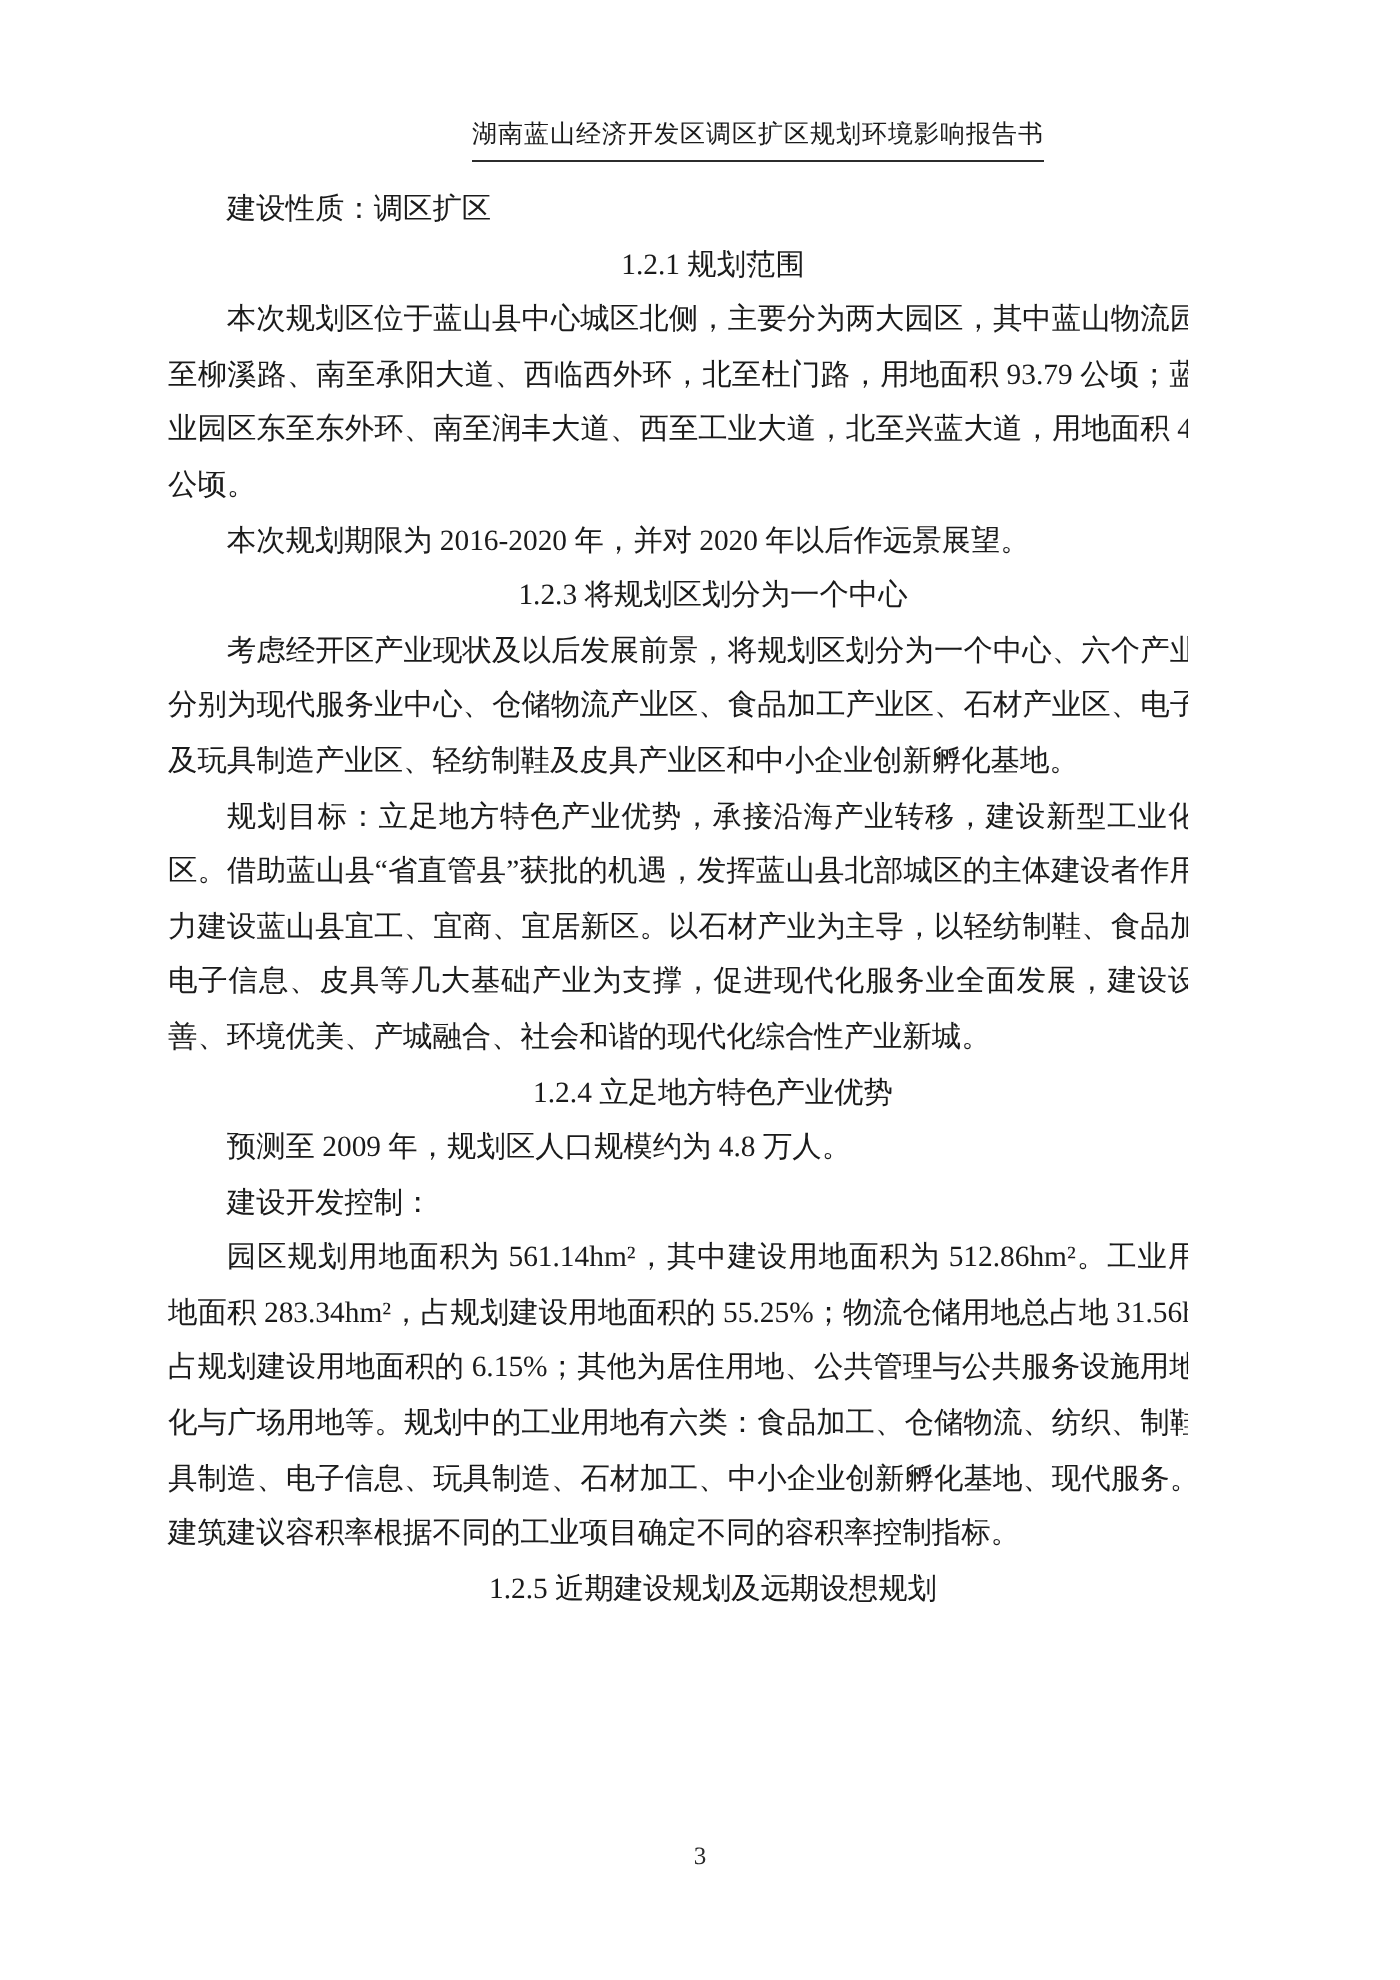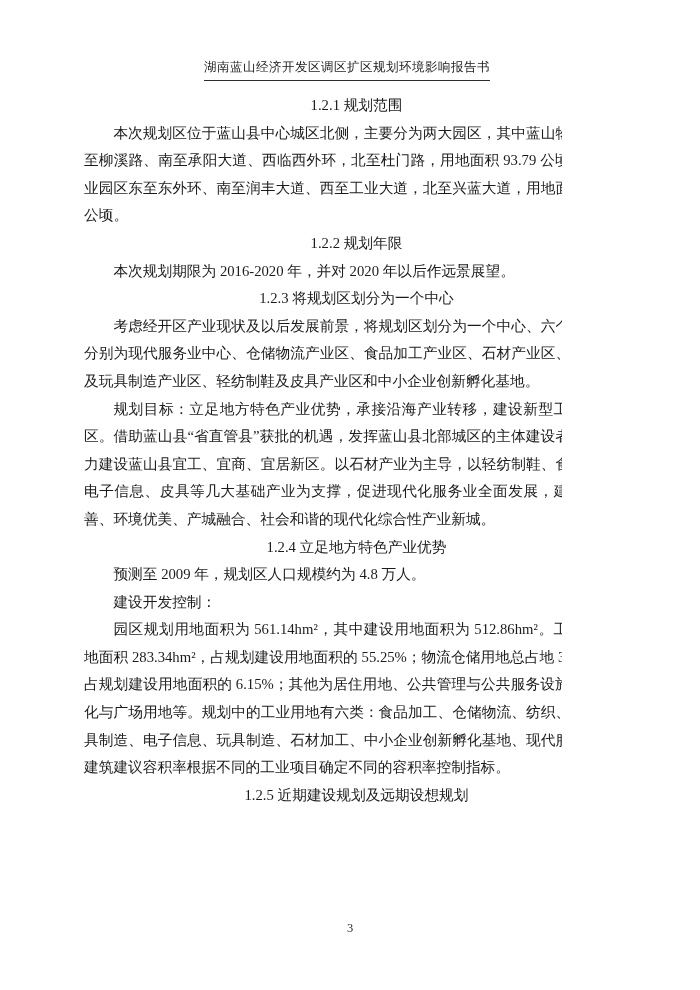--- a/index.html
+++ b/index.html
@@ -8,20 +8,21 @@
     background: #ffffff;
   }
   .page {
     position: relative;
     width: 562px;
     height: 990px;
     background: #ffffff;
     font-family: "Liberation Serif", "DejaVu Serif", serif;
     color: #1b1b1b;
     overflow: hidden;
+    padding-left: 32px;
   }
   .page-header {
     position: absolute;
     top: 60px;
     left: 84px;
     right: 72px;
     text-align: right;
     font-size: 12.5px;
     line-height: 15px;
   }
@@ -72,25 +73,25 @@
 <body>
 
 <div class="page">
 
   <div class="page-header">
     <span class="header-underline">湖南蓝山经济开发区调区扩区规划环境影响报告书</span>
   </div>
 
   <div class="content">
 
+    <p class="para para-bold">建设性质：调区扩区</p>
 
     <h2 class="heading">1.2.1 规划范围</h2>
     <p class="para">本次规划区位于蓝山县中心城区北侧，主要分为两大园区，其中蓝山物流园区东至柳溪路、南至承阳大道、西临西外环，北至杜门路，用地面积 93.79 公顷；蓝山工业园区东至东外环、南至润丰大道、西至工业大道，北至兴蓝大道，用地面积 456.97 公顷。</p>
 
-    <h2 class="heading">1.2.2 规划年限</h2>
     <p class="para">本次规划期限为 2016-2020 年，并对 2020 年以后作远景展望。</p>
 
     <h2 class="heading">1.2.3 将规划区划分为一个中心</h2>
     <p class="para">考虑经开区产业现状及以后发展前景，将规划区划分为一个中心、六个产业区，分别为现代服务业中心、仓储物流产业区、食品加工产业区、石材产业区、电子信息及玩具制造产业区、轻纺制鞋及皮具产业区和中小企业创新孵化基地。</p>
     <p class="para">规划目标：立足地方特色产业优势，承接沿海产业转移，建设新型工业化示范区。借助蓝山县“省直管县”获批的机遇，发挥蓝山县北部城区的主体建设者作用，努力建设蓝山县宜工、宜商、宜居新区。以石材产业为主导，以轻纺制鞋、食品加工、电子信息、皮具等几大基础产业为支撑，促进现代化服务业全面发展，建设设施完善、环境优美、产城融合、社会和谐的现代化综合性产业新城。</p>
 
     <h2 class="heading">1.2.4 立足地方特色产业优势</h2>
     <p class="para">预测至 2009 年，规划区人口规模约为 4.8 万人。</p>
     <p class="para">建设开发控制：</p>
     <p class="para">园区规划用地面积为 561.14hm²，其中建设用地面积为 512.86hm²。工业用地占地面积 283.34hm²，占规划建设用地面积的 55.25%；物流仓储用地总占地 31.56hm²，占规划建设用地面积的 6.15%；其他为居住用地、公共管理与公共服务设施用地、绿化与广场用地等。规划中的工业用地有六类：食品加工、仓储物流、纺织、制鞋、皮具制造、电子信息、玩具制造、石材加工、中小企业创新孵化基地、现代服务。工业建筑建议容积率根据不同的工业项目确定不同的容积率控制指标。</p>

